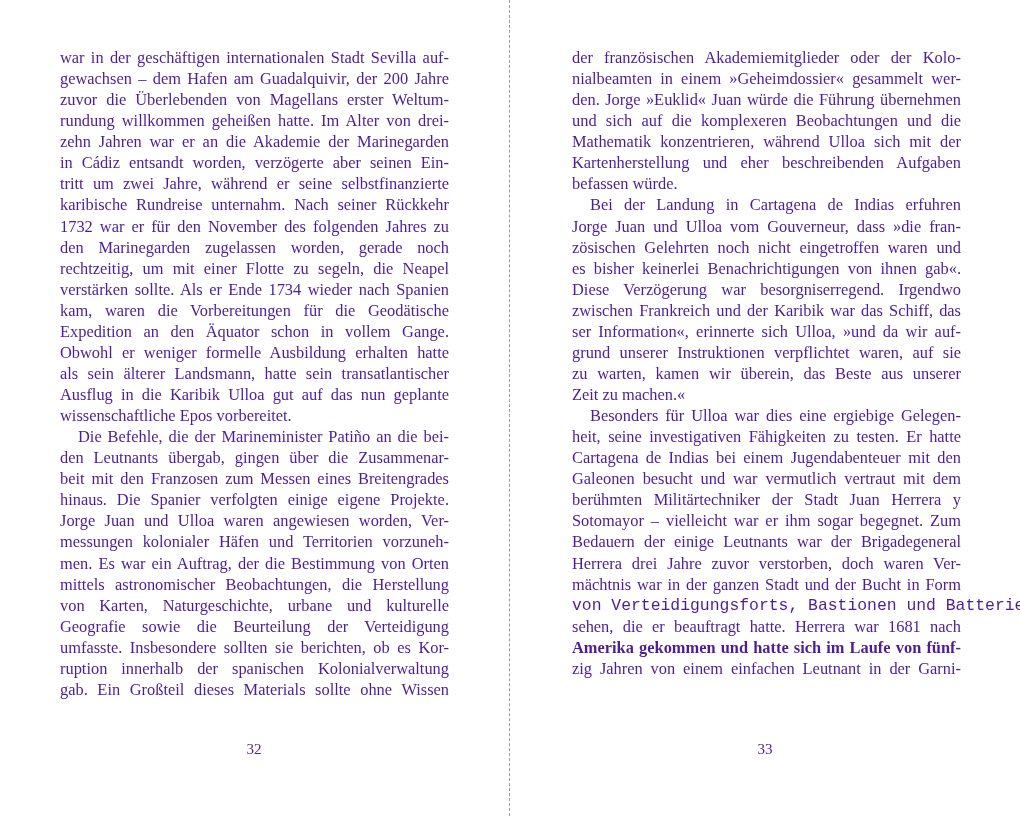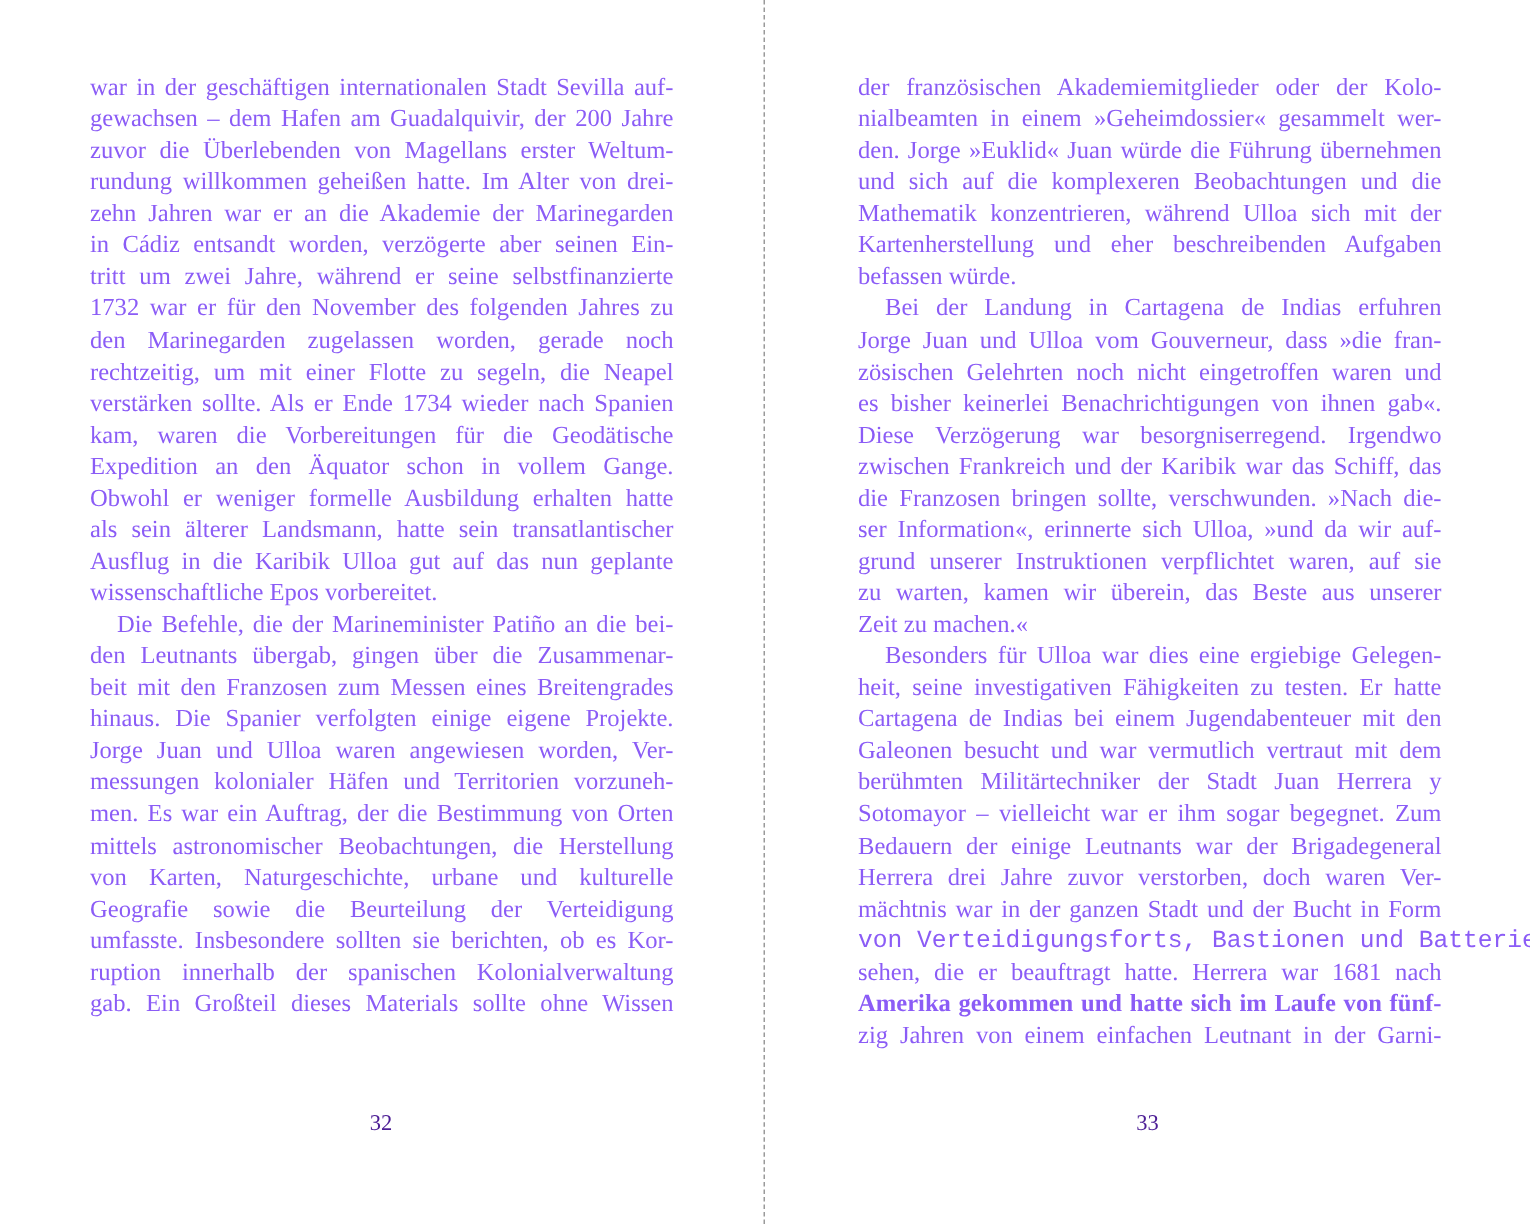--- a/index.html
+++ b/index.html
@@ -8,21 +8,21 @@
   .page { position: absolute; top: 0; width: 510px; height: 816px; }
   .page.left { left: 0; }
   .page.right { left: 510px; }
   .divider {
     position: absolute; left: 509px; top: 0; width: 0; height: 816px;
     border-left: 1px dashed #9a9a9a;
   }
   .text {
     position: absolute; top: 47px; width: 389px;
     font-family: "Liberation Serif", "DejaVu Serif", serif;
-    font-size: 16.4px; line-height: 21.55px; color: #8b5cf6;
+    font-size: 16.4px; line-height: 21.55px; color: #4c1d95;
   }
   .page.left .text { left: 60px; }
   .page.right .text { left: 62px; }
   .line {
     display: block; text-align: justify; text-align-last: justify;
     white-space: nowrap; height: 21.55px; overflow: visible;
   }
   .line.last { text-align-last: left; }
   .line.indent { padding-left: 18px; }
   .pnum {
@@ -39,20 +39,21 @@
 <div class="spread">
   <div class="page left">
     <div class="text">
         <span class="line" style="height: 21.0645px; line-height: 21.0645px;">war in der geschäftigen internationalen Stadt Sevilla auf-</span>
         <span class="line" style="height: 21.0645px; line-height: 21.0645px;">gewachsen – dem Hafen am Guadalquivir, der 200 Jahre</span>
         <span class="line" style="height: 21.0645px; line-height: 21.0645px;">zuvor die Überlebenden von Magellans erster Weltum-</span>
         <span class="line" style="height: 21.0645px; line-height: 21.0645px;">rundung willkommen geheißen hatte. Im Alter von drei-</span>
         <span class="line" style="height: 21.0645px; line-height: 21.0645px;">zehn Jahren war er an die Akademie der Marinegarden</span>
         <span class="line" style="height: 21.0645px; line-height: 21.0645px;">in Cádiz entsandt worden, verzögerte aber seinen Ein-</span>
         <span class="line" style="height: 21.0645px; line-height: 21.0645px;">tritt um zwei Jahre, während er seine selbstfinanzierte</span>
+        <span class="line" style="height: 21.0645px; line-height: 21.0645px;">karibische Rundreise unternahm. Nach seiner Rückkehr</span>
         <span class="line" style="height: 21.0645px; line-height: 21.0645px;">1732 war er für den November des folgenden Jahres zu</span>
         <span class="line" style="height: 21.0645px; line-height: 21.0645px;">den Marinegarden zugelassen worden, gerade noch</span>
         <span class="line" style="height: 21.0645px; line-height: 21.0645px;">rechtzeitig, um mit einer Flotte zu segeln, die Neapel</span>
         <span class="line" style="height: 21.0645px; line-height: 21.0645px;">verstärken sollte. Als er Ende 1734 wieder nach Spanien</span>
         <span class="line" style="height: 21.0645px; line-height: 21.0645px;">kam, waren die Vorbereitungen für die Geodätische</span>
         <span class="line" style="height: 21.0645px; line-height: 21.0645px;">Expedition an den Äquator schon in vollem Gange.</span>
         <span class="line" style="height: 21.0645px; line-height: 21.0645px;">Obwohl er weniger formelle Ausbildung erhalten hatte</span>
         <span class="line" style="height: 21.0645px; line-height: 21.0645px;">als sein älterer Landsmann, hatte sein transatlantischer</span>
         <span class="line" style="height: 21.0645px; line-height: 21.0645px;">Ausflug in die Karibik Ulloa gut auf das nun geplante</span>
         <span class="line last" style="height: 21.0645px; line-height: 21.0645px;">wissenschaftliche Epos vorbereitet.</span>
@@ -81,21 +82,20 @@
         <span class="line" style="height: 21.0645px; line-height: 21.0645px;">und sich auf die komplexeren Beobachtungen und die</span>
         <span class="line" style="height: 21.0645px; line-height: 21.0645px;">Mathematik konzentrieren, während Ulloa sich mit der</span>
         <span class="line" style="height: 21.0645px; line-height: 21.0645px;">Kartenherstellung und eher beschreibenden Aufgaben</span>
         <span class="line last" style="height: 21.0645px; line-height: 21.0645px;">befassen würde.</span>
         <span class="line indent" style="height: 21.0645px; line-height: 21.0645px;">Bei der Landung in Cartagena de Indias erfuhren</span>
         <span class="line" style="height: 21.0645px; line-height: 21.0645px;">Jorge Juan und Ulloa vom Gouverneur, dass »die fran-</span>
         <span class="line" style="height: 21.0645px; line-height: 21.0645px;">zösischen Gelehrten noch nicht eingetroffen waren und</span>
         <span class="line" style="height: 21.0645px; line-height: 21.0645px;">es bisher keinerlei Benachrichtigungen von ihnen gab«.</span>
         <span class="line" style="height: 21.0645px; line-height: 21.0645px;">Diese Verzögerung war besorgniserregend. Irgendwo</span>
         <span class="line" style="height: 21.0645px; line-height: 21.0645px;">zwischen Frankreich und der Karibik war das Schiff, das</span>
-        <span class="line" style="height: 21.0645px; line-height: 21.0645px;">die Franzosen bringen sollte, verschwunden. »Nach die-</span>
         <span class="line" style="height: 21.0645px; line-height: 21.0645px;">ser Information«, erinnerte sich Ulloa, »und da wir auf-</span>
         <span class="line" style="height: 21.0645px; line-height: 21.0645px;">grund unserer Instruktionen verpflichtet waren, auf sie</span>
         <span class="line" style="height: 21.0645px; line-height: 21.0645px;">zu warten, kamen wir überein, das Beste aus unserer</span>
         <span class="line last" style="height: 21.0645px; line-height: 21.0645px;">Zeit zu machen.«</span>
         <span class="line indent" style="height: 21.0645px; line-height: 21.0645px;">Besonders für Ulloa war dies eine ergiebige Gelegen-</span>
         <span class="line" style="height: 21.0645px; line-height: 21.0645px;">heit, seine investigativen Fähigkeiten zu testen. Er hatte</span>
         <span class="line" style="height: 21.0645px; line-height: 21.0645px;">Cartagena de Indias bei einem Jugendabenteuer mit den</span>
         <span class="line" style="height: 21.0645px; line-height: 21.0645px;">Galeonen besucht und war vermutlich vertraut mit dem</span>
         <span class="line" style="height: 21.0645px; line-height: 21.0645px;">berühmten Militärtechniker der Stadt Juan Herrera y</span>
         <span class="line" style="height: 21.0645px; line-height: 21.0645px;">Sotomayor – vielleicht war er ihm sogar begegnet. Zum</span>

